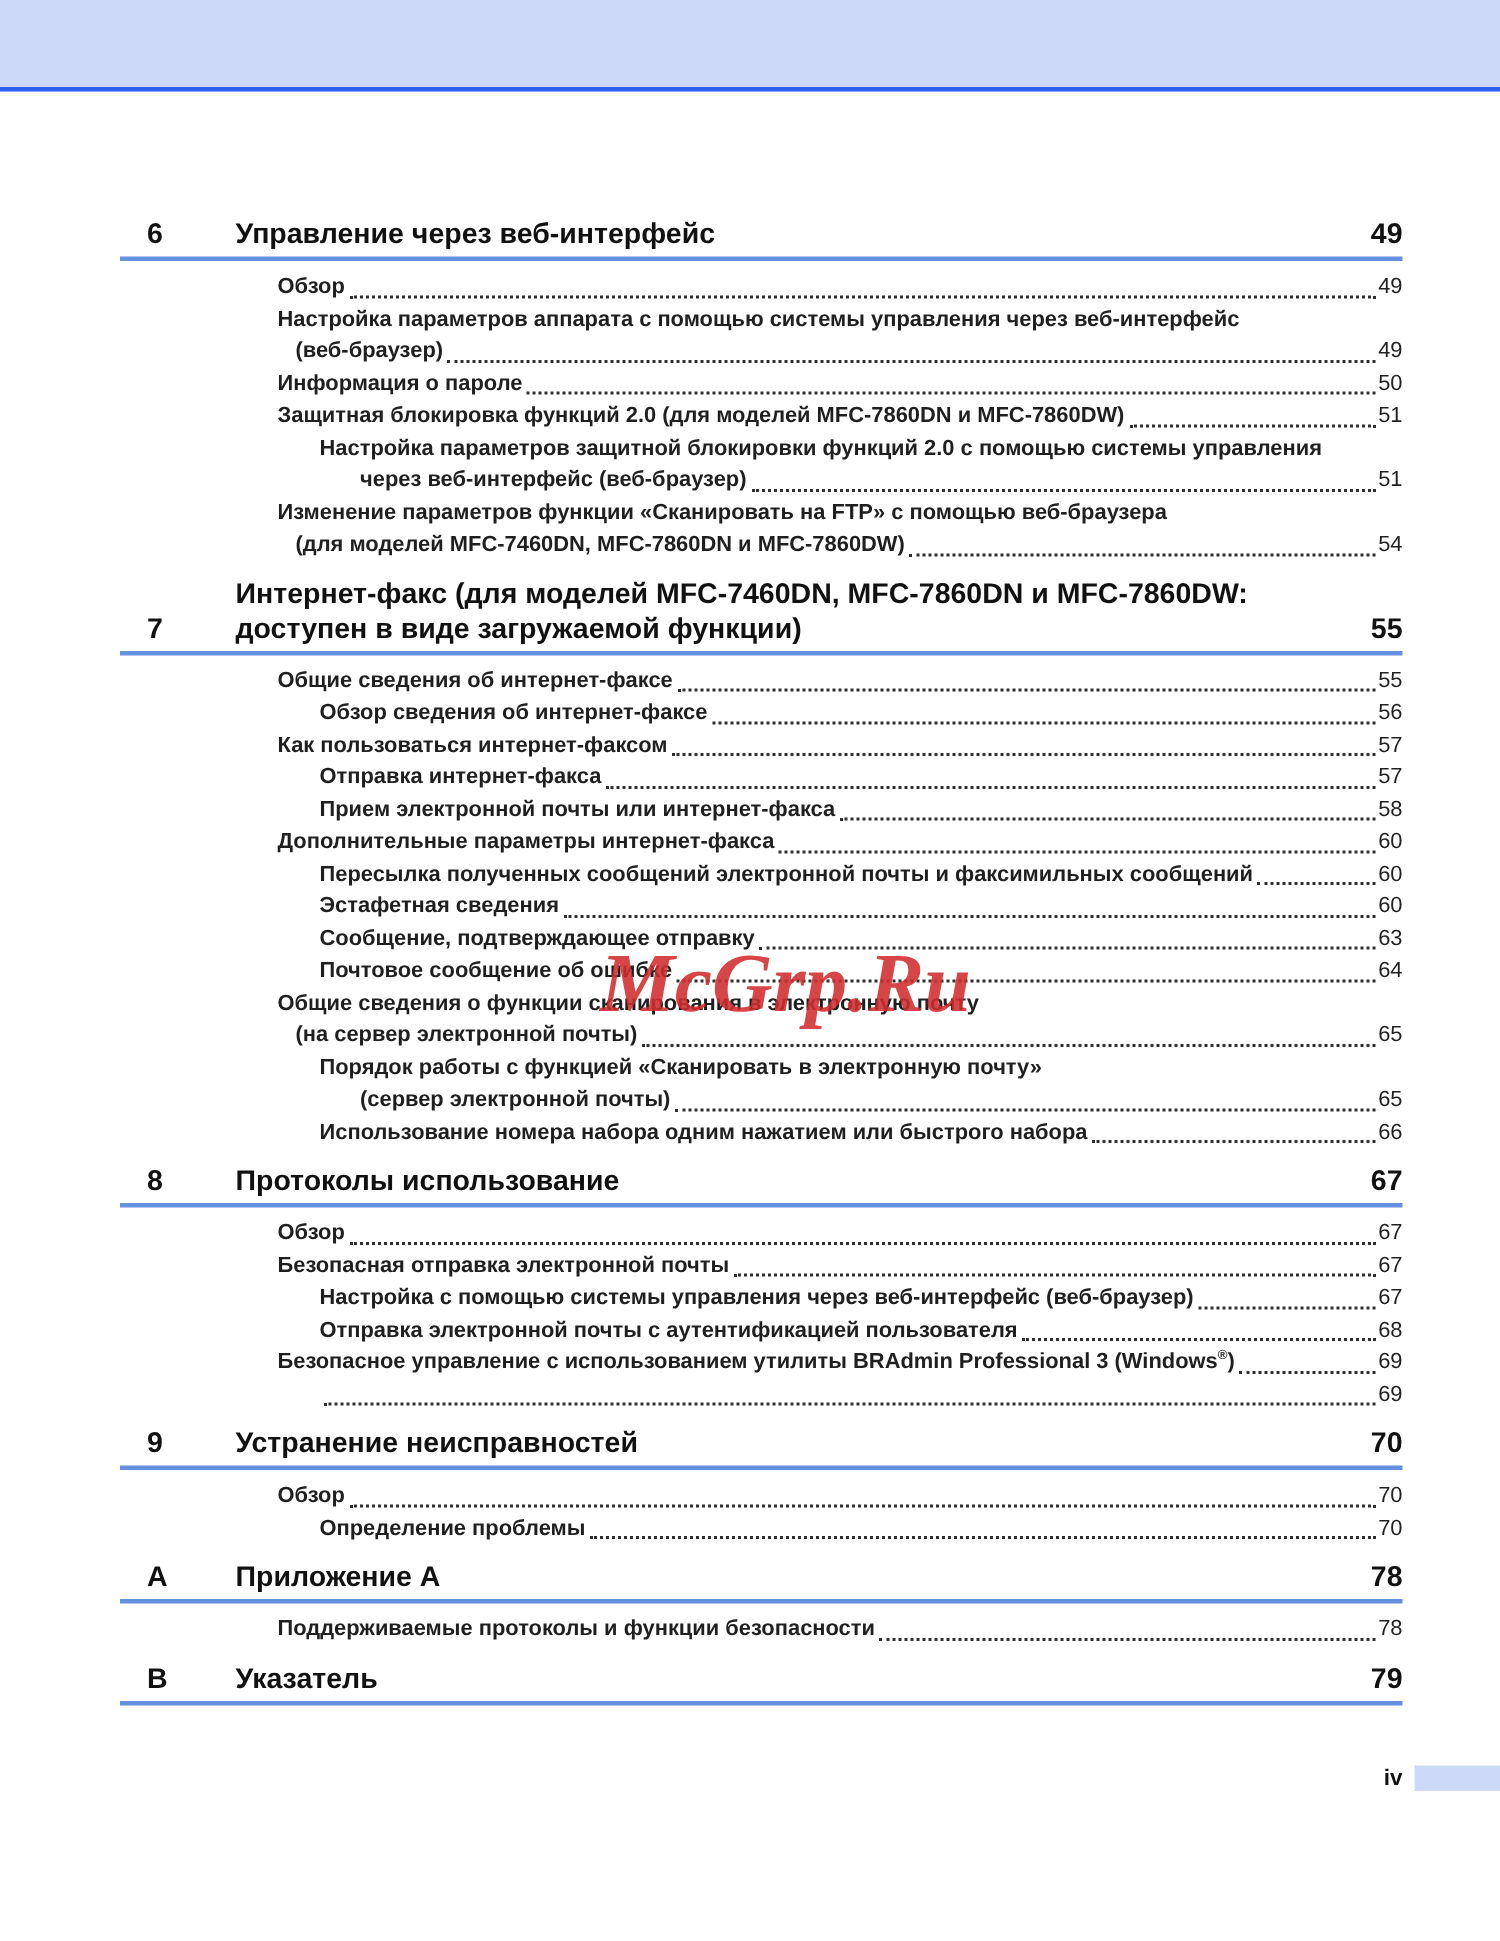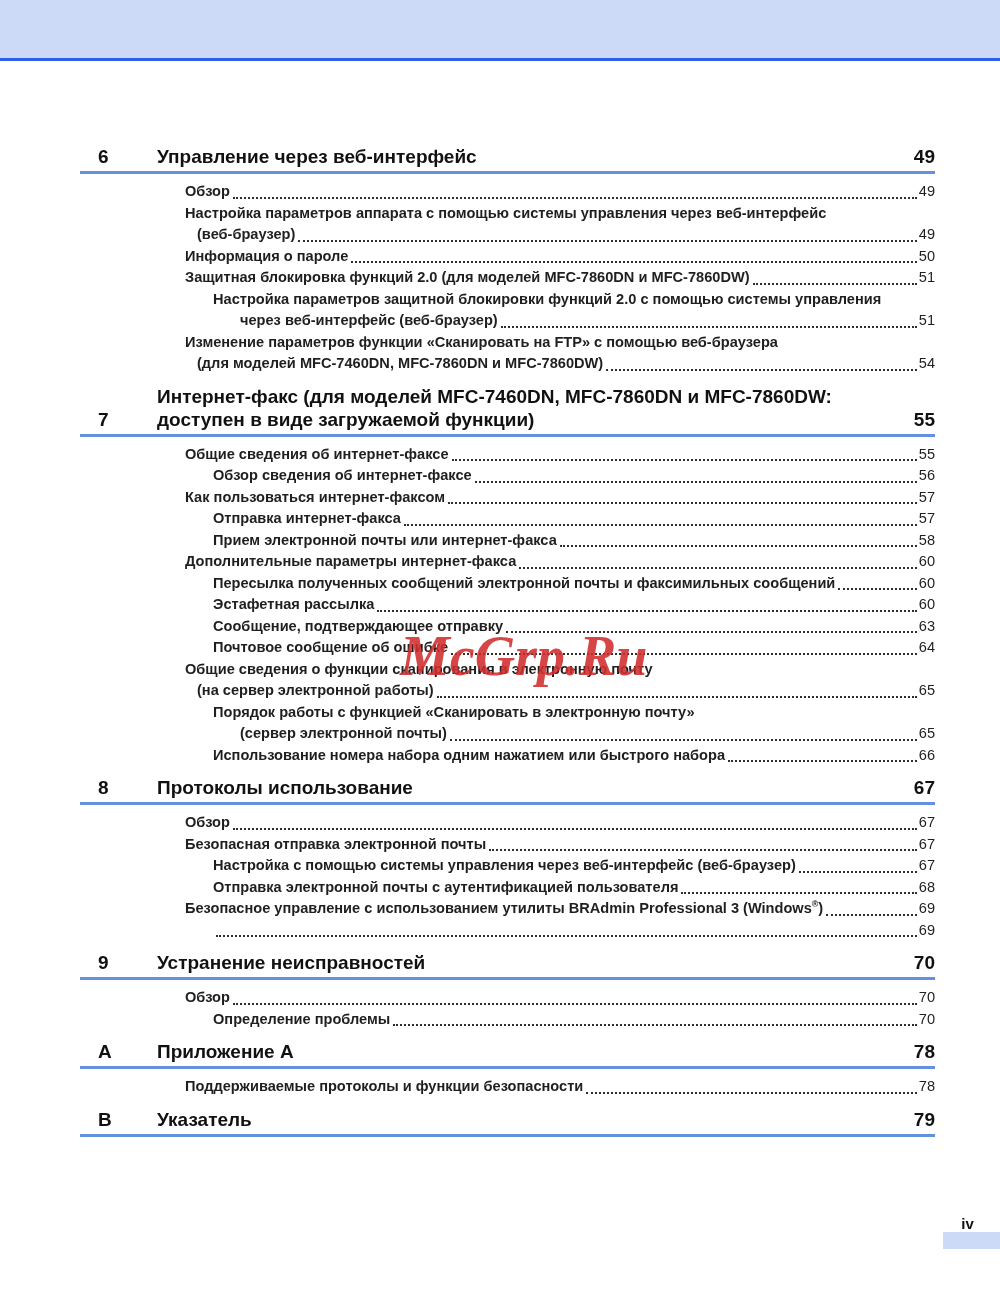--- a/index.html
+++ b/index.html
@@ -34,21 +34,21 @@
     margin:0 2px 4px 3px;
   }
   .pg { flex:0 0 auto; }
   sup { font-size:60%; vertical-align:super; line-height:0; }
   .watermark {
     position:absolute; left:400px; top:624px;
     font-family:"Liberation Serif", serif; font-style:italic; font-weight:bold;
     font-size:56px; color:var(--watermark,#d22d2d); opacity:0.88; white-space:nowrap;
   }
   .footer {
-    position:absolute; top:1215px; right:0; display:flex; align-items:center;flex-direction:column;
+    position:absolute; top:1177px; right:0; display:flex; align-items:flex-end;
   }
   .folio { font-weight:bold; font-size:15px; color:#111; margin-right:8px; }
   .footer-tab { width:57px; height:17px; background:var(--footer-tab,#ccd9f7); }
 </style>
 </head>
 <body>
 
 <div class="page">
   <div class="top-bar"></div>
   <div class="toc">
@@ -141,39 +141,39 @@
             <div class="txt">Дополнительные параметры интернет-факса</div>
             <div class="leader"></div>
             <div class="pg">60</div>
           </div>
           <div class="row lvl2">
             <div class="txt">Пересылка полученных сообщений электронной почты и факсимильных сообщений</div>
             <div class="leader"></div>
             <div class="pg">60</div>
           </div>
           <div class="row lvl2">
-            <div class="txt">Эстафетная рассылка</div>
+            <div class="txt">Эстафетная сведения</div>
             <div class="leader"></div>
             <div class="pg">60</div>
           </div>
           <div class="row lvl2">
             <div class="txt">Сообщение, подтверждающее отправку</div>
             <div class="leader"></div>
             <div class="pg">63</div>
           </div>
           <div class="row lvl2">
             <div class="txt">Почтовое сообщение об ошибке</div>
             <div class="leader"></div>
             <div class="pg">64</div>
           </div>
           <div class="row lvl1">
             <div class="txt">Общие сведения о функции сканирования в электронную почту</div>
           </div>
           <div class="row lvl1 cont">
-            <div class="txt">(на сервер электронной работы)</div>
+            <div class="txt">(на сервер электронной почты)</div>
             <div class="leader"></div>
             <div class="pg">65</div>
           </div>
           <div class="row lvl2">
             <div class="txt">Порядок работы с функцией «Сканировать в электронную почту»</div>
           </div>
           <div class="row lvl2 cont">
             <div class="txt">(сервер электронной почты)</div>
             <div class="leader"></div>
             <div class="pg">65</div>

